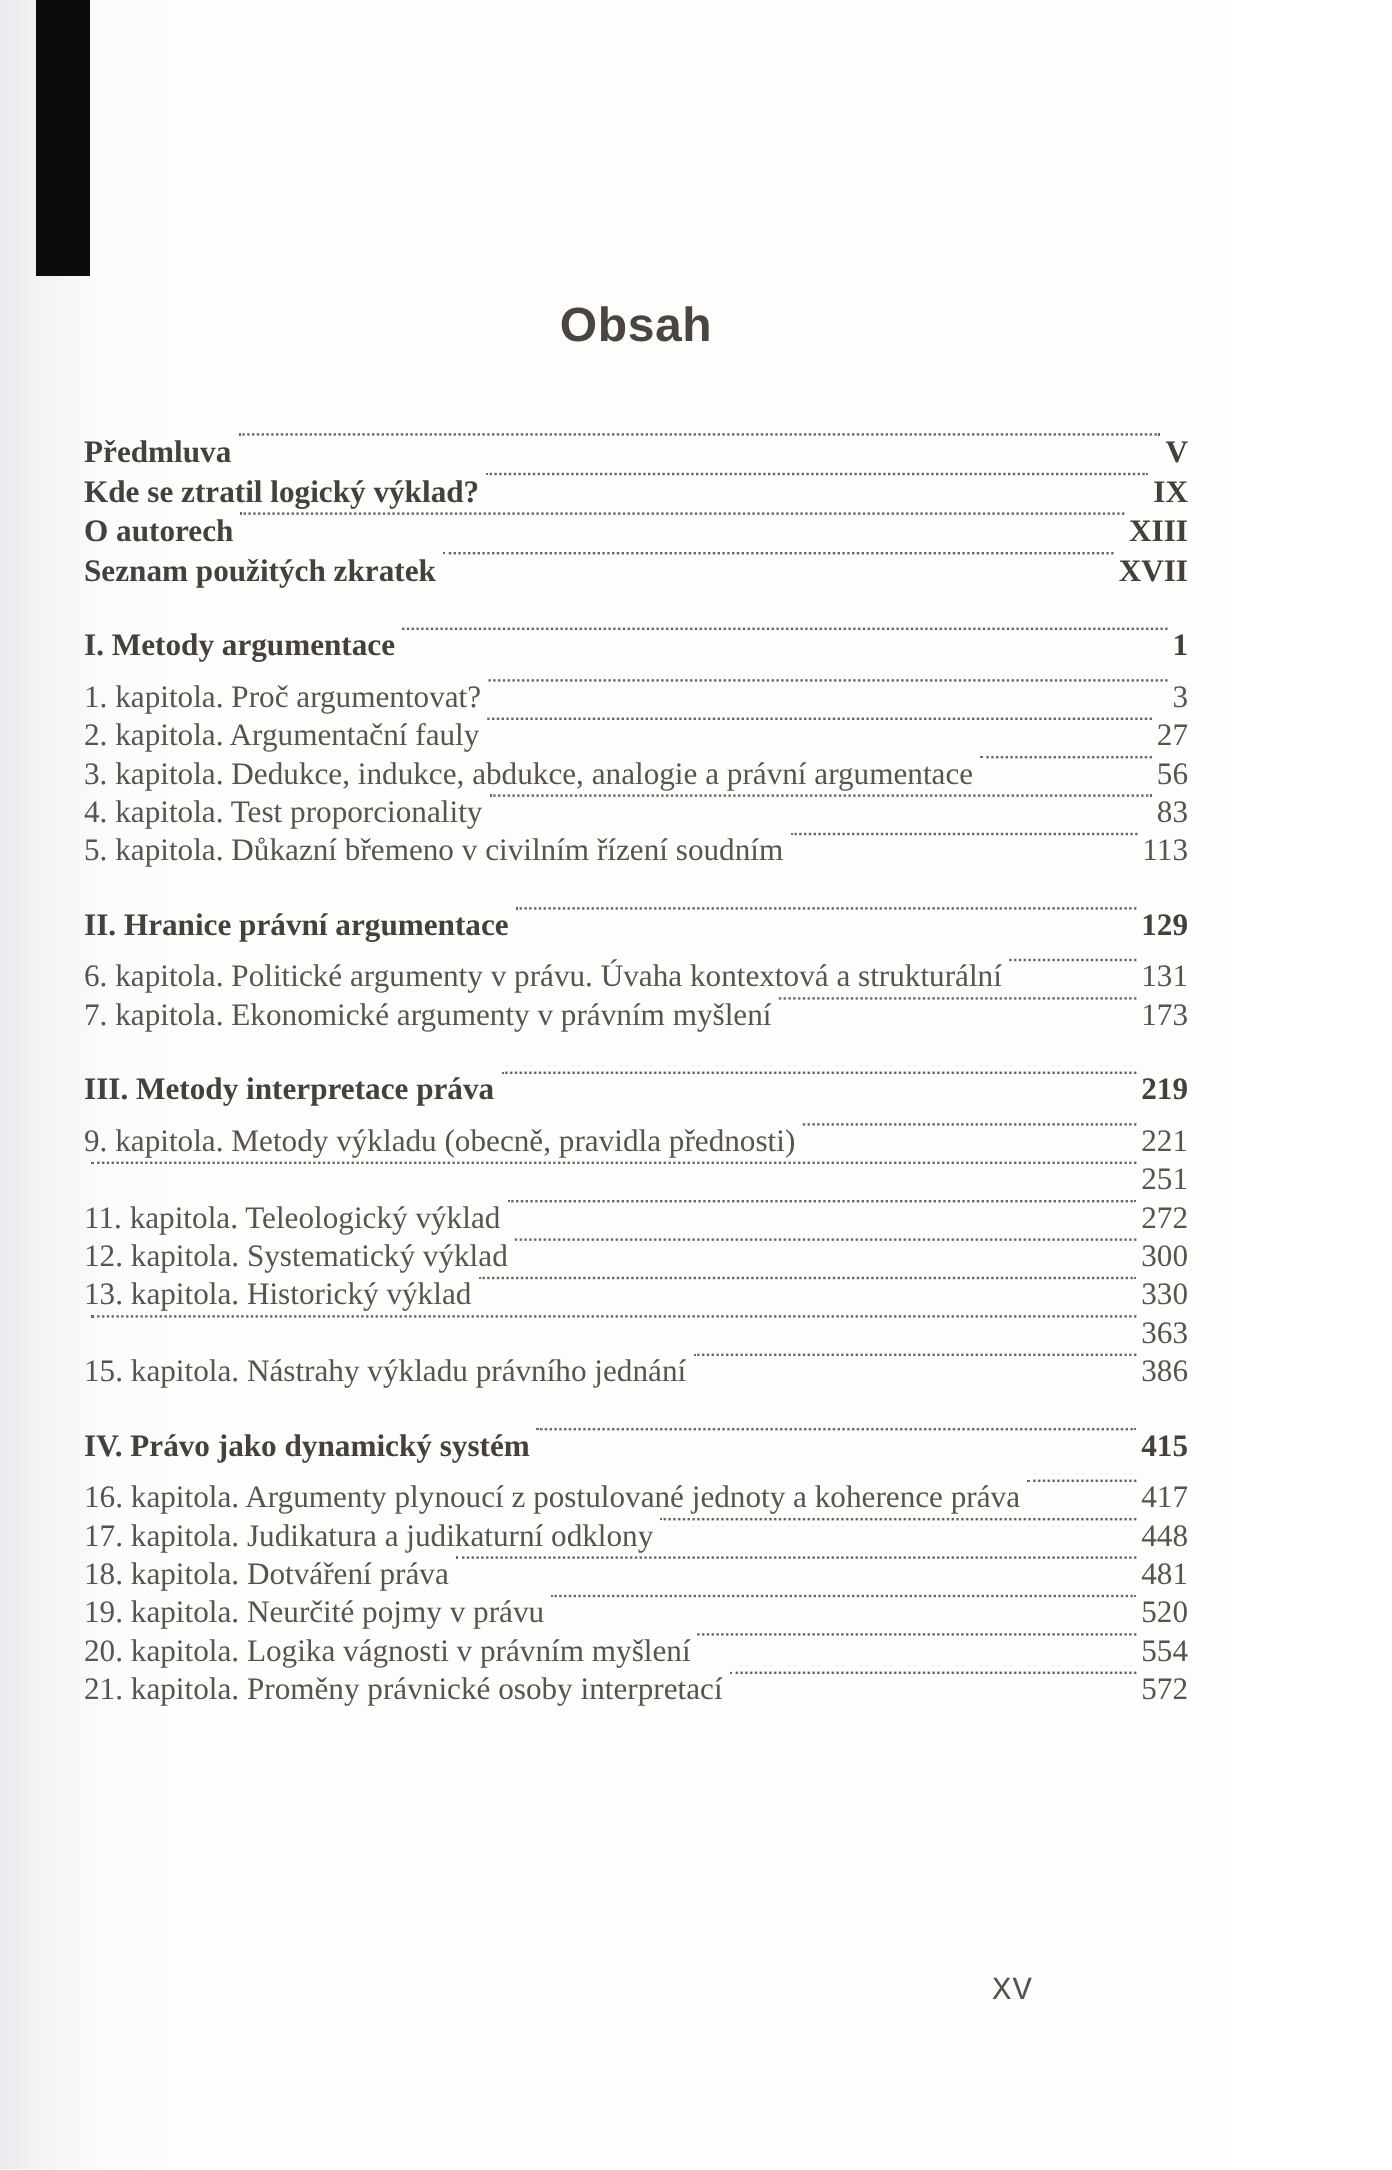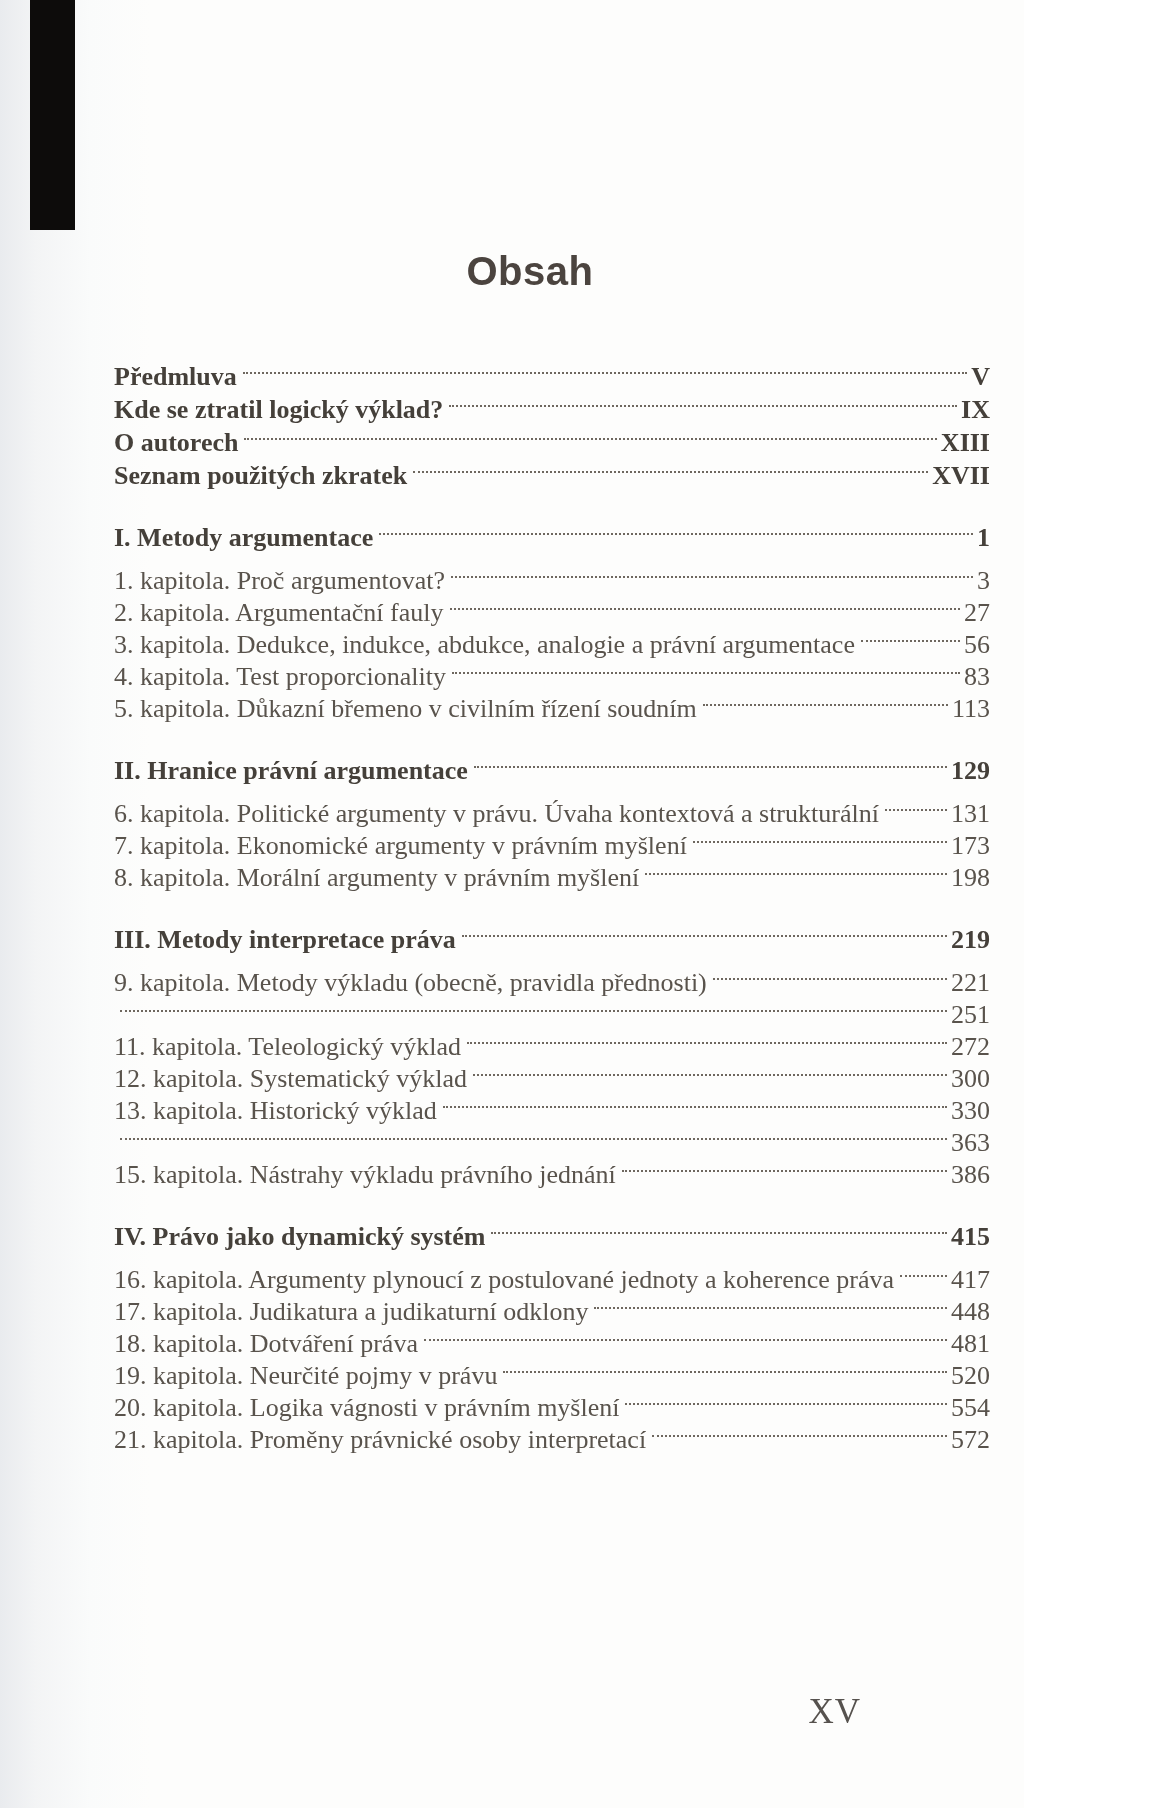--- a/index.html
+++ b/index.html
@@ -40,27 +40,26 @@
     line-height: 46px;
     text-align: center;
     color: #4b443f;
     letter-spacing: 0.5px;
   }
   #front-matter {
     margin-top: 66px;
   }
   .toc-row {
     display: flex;
-    align-items: center;
+    align-items: flex-start;
     height: 32px;
     font-size: 26px;
     line-height: 32px;
     color: #59534c;
     white-space: nowrap;
-    margin-left: 44px;
   }
   .fm-row {
     height: 33px;
     line-height: 33px;
     font-weight: 700;
     color: #45403a;
   }
   .section-row {
     margin-top: 30px;
     margin-bottom: 11px;
@@ -75,24 +74,24 @@
     height: 1px;
     margin: 0 4px 9px 6px;
     border-bottom: 2px dotted #6e675f;
     min-width: 12px;
   }
   .toc-page {
     flex: 0 0 auto;
   }
   .folio {
     position: absolute;
-    top: 1692px;
+    top: 1645px;
     right: 163px;
-    font-family: Liberation Serif, serif;
-    font-size: 35px;
+    font-family: Liberation Mono, monospace;
+    font-size: 27px;
     color: #56524e;
     letter-spacing: 1px;
   }
 </style>
 </head>
 <body>
 
 <div id="screen">
   <div class="scan-bar"></div>
 
@@ -159,25 +158,20 @@
         <div class="toc-row ch-row">
           <span class="toc-label">6. kapitola. Politické argumenty v právu. Úvaha kontextová a strukturální</span>
           <span class="toc-dots"></span>
           <span class="toc-page">131</span>
         </div>
         <div class="toc-row ch-row">
           <span class="toc-label">7. kapitola. Ekonomické argumenty v právním myšlení</span>
           <span class="toc-dots"></span>
           <span class="toc-page">173</span>
         </div>
-        <div class="toc-row ch-row">
-          <span class="toc-label">8. kapitola. Morální argumenty v právním myšlení</span>
-          <span class="toc-dots"></span>
-          <span class="toc-page">198</span>
-        </div>
         <div class="toc-row section-row">
           <span class="toc-label">III. Metody interpretace práva</span>
           <span class="toc-dots"></span>
           <span class="toc-page">219</span>
         </div>
         <div class="toc-row ch-row">
           <span class="toc-label">9. kapitola. Metody výkladu (obecně, pravidla přednosti)</span>
           <span class="toc-dots"></span>
           <span class="toc-page">221</span>
         </div>

